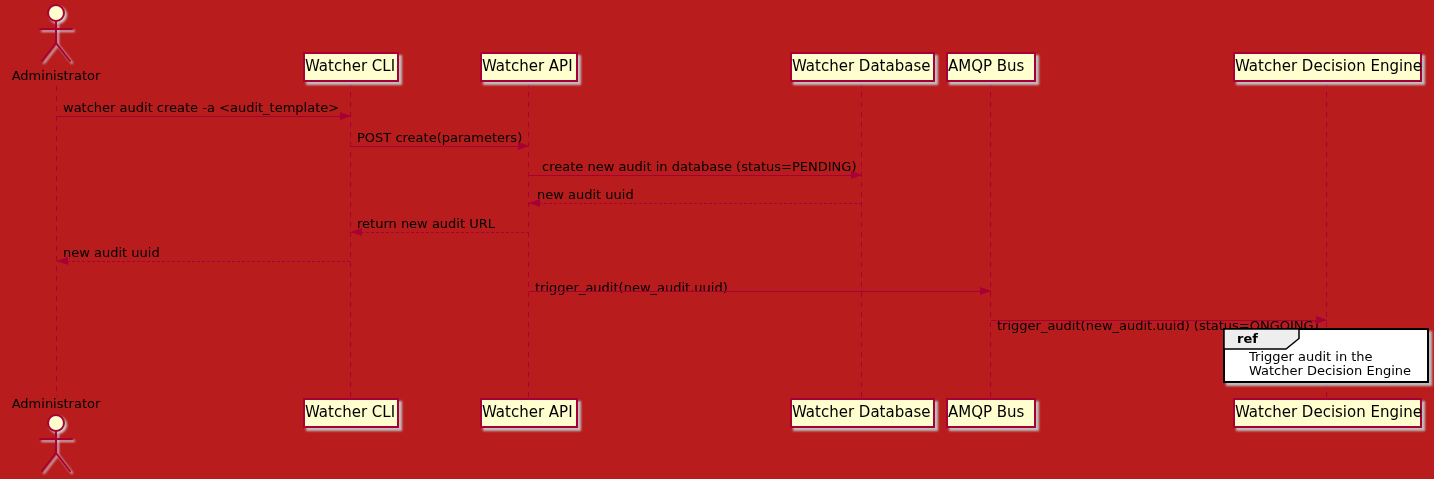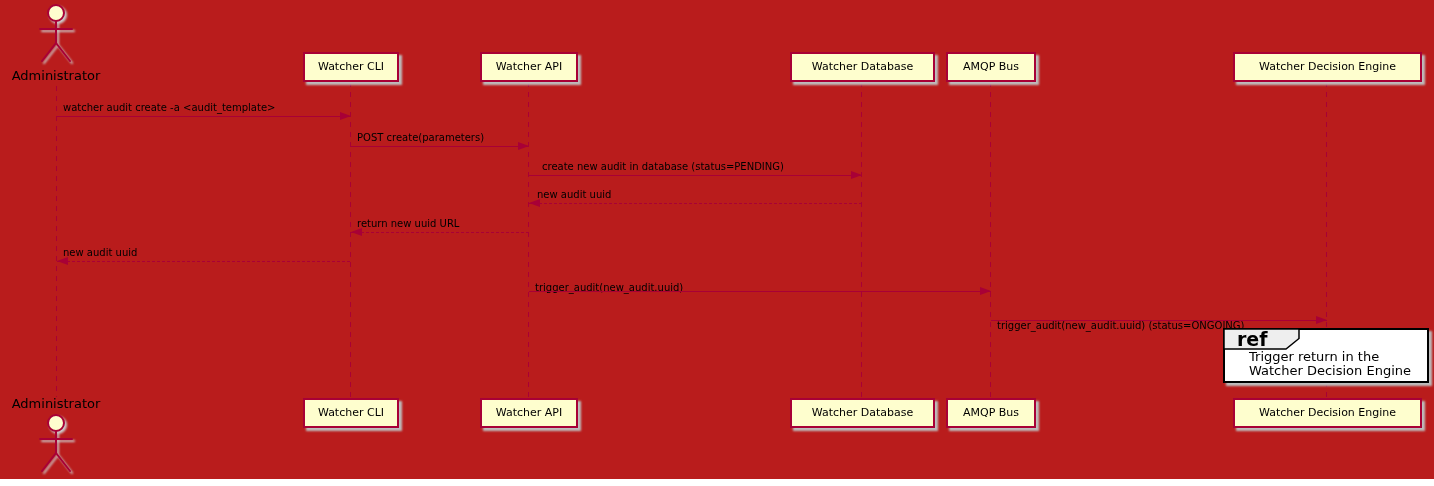--- a/index.html
+++ b/index.html
@@ -7,33 +7,33 @@
     --participant-border:#A80036;
     --line:#A80036;
     --text:#000000;
     --ref-label-fill:#EEEEEE;
     --ref-border:#000000;
   }
   *{margin:0;padding:0;box-sizing:border-box}
   body{background:#ffffff;font-family:"DejaVu Sans",sans-serif;color:var(--text)}
   .canvas{position:relative;width:1434px;height:479px;background:#b91c1c;overflow:hidden}
   .lifeline{position:absolute;width:1px;background:repeating-linear-gradient(to bottom,var(--line) 0 5px,transparent 5px 10px)}
-  .pbox{position:absolute;height:30px;background:var(--participant-fill);border:2px solid var(--participant-border);box-shadow:3px 3px 2px #bdbdbd;text-align:center;line-height:25px;font-size:11px;white-space:nowrap}
+  .pbox{position:absolute;height:30px;background:var(--participant-fill);border:2px solid var(--participant-border);box-shadow:3px 3px 2px #bdbdbd;text-align:left;line-height:25px;font-size:15px;white-space:nowrap}
   .actor{position:absolute;filter:drop-shadow(2px 2px 1px #cccccc)}
   .actor circle{fill:var(--participant-fill);stroke:var(--line);stroke-width:2}
   .actor line{stroke:var(--line);stroke-width:2;stroke-linecap:round}
   .actor-label{position:absolute;font-size:13px;text-align:center;white-space:nowrap}
-  .msg-label{position:absolute;font-size:10px;white-space:nowrap;height:15px;line-height:15px}
+  .msg-label{position:absolute;font-size:13px;white-space:nowrap;height:15px;line-height:15px}
   .line-solid{position:absolute;height:1px;background:var(--line)}
   .line-dashed{position:absolute;height:1px;background:repeating-linear-gradient(to right,var(--line) 0 3px,transparent 3px 5px)}
   .head-right{position:absolute;width:0;height:0;border-top:4.5px solid transparent;border-bottom:4.5px solid transparent;border-left:11px solid var(--line)}
   .head-left{position:absolute;width:0;height:0;border-top:4.5px solid transparent;border-bottom:4.5px solid transparent;border-right:11px solid var(--line)}
   .ref-box{position:absolute;background:#ffffff;border:2px solid var(--ref-border);box-shadow:3px 3px 2px #bdbdbd}
   .ref-tab{position:absolute;top:-2px;left:-2px}
-  .ref-keyword{position:absolute;top:1px;left:12px;font-weight:bold;font-size:19px;line-height:16px}
+  .ref-keyword{position:absolute;top:1px;left:12px;font-weight:bold;font-size:13px;line-height:16px}
   .ref-text{position:absolute;top:20px;left:24px;font-size:13px;line-height:14px}
 </style>
 </head>
 <body>
 
 <div class="canvas">
 
   <div class="lifeline" style="left:56px;top:86px;height:311px"></div>
   <div class="lifeline" style="left:350px;top:82px;height:316px"></div>
   <div class="lifeline" style="left:528px;top:82px;height:316px"></div>
@@ -89,21 +89,21 @@
     <div class="head-right" style="left:851px;top:171px"></div>
   </div>
 
   <div>
     <div class="msg-label" style="left:537px;top:187px">new audit uuid</div>
     <div class="line-dashed" style="left:529px;top:203px;width:333px"></div>
     <div class="head-left" style="left:529px;top:199px"></div>
   </div>
 
   <div>
-    <div class="msg-label" style="left:357px;top:216px">return new uuid URL</div>
+    <div class="msg-label" style="left:357px;top:216px">return new audit URL</div>
     <div class="line-dashed" style="left:351px;top:232px;width:178px"></div>
     <div class="head-left" style="left:351px;top:228px"></div>
   </div>
 
   <div>
     <div class="msg-label" style="left:63px;top:245px">new audit uuid</div>
     <div class="line-dashed" style="left:57px;top:261px;width:294px"></div>
     <div class="head-left" style="left:57px;top:257px"></div>
   </div>
 
@@ -118,18 +118,18 @@
     <div class="line-solid" style="left:991px;top:320px;width:336px"></div>
     <div class="head-right" style="left:1316px;top:316px"></div>
   </div>
 
   <div class="ref-box" style="left:1223px;top:328px;width:206px;height:55px">
     <svg class="ref-tab" width="78" height="22" viewBox="0 0 78 22">
       <path d="M1,1 H76 V10.5 L63,21 H1 Z" fill="var(--ref-label-fill)" stroke="var(--ref-border)" stroke-width="1.5"></path>
     </svg>
     <span class="ref-keyword">ref</span>
     <div class="ref-text">
-      <div>Trigger return in the</div>
+      <div>Trigger audit in the</div>
       <div>Watcher Decision Engine</div>
     </div>
   </div>
 
 </div>
 
 </body></html>

